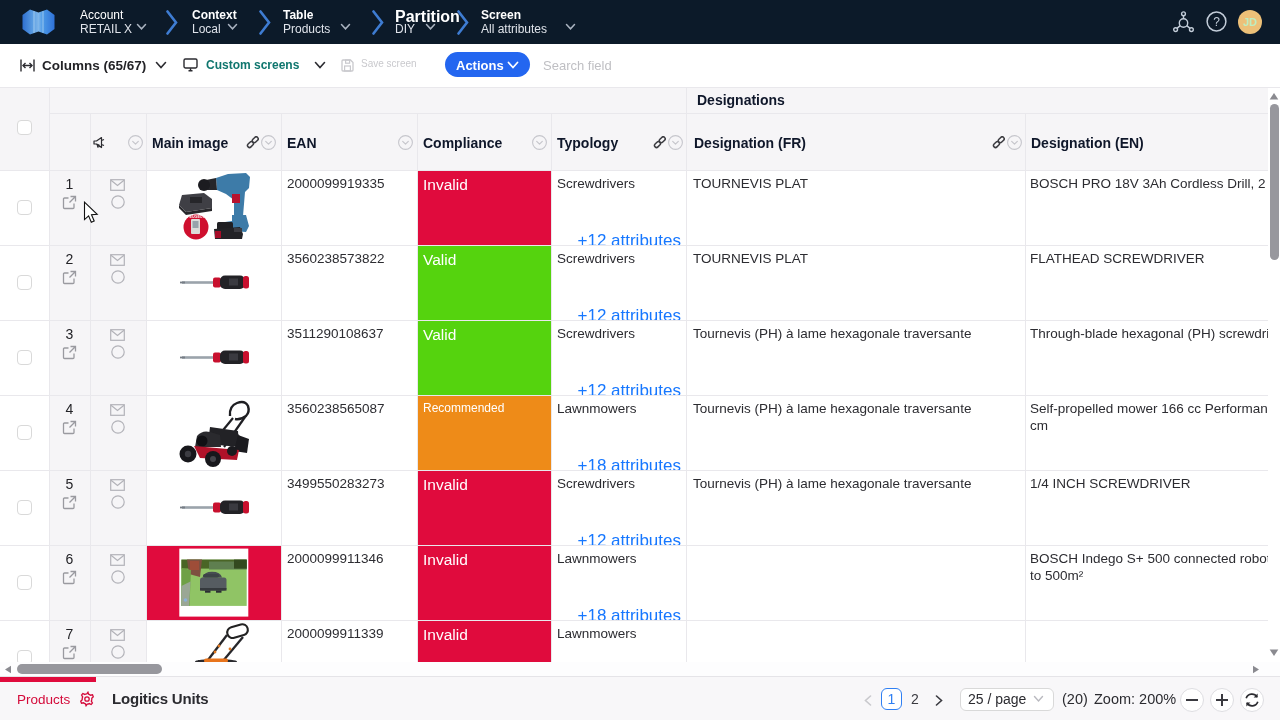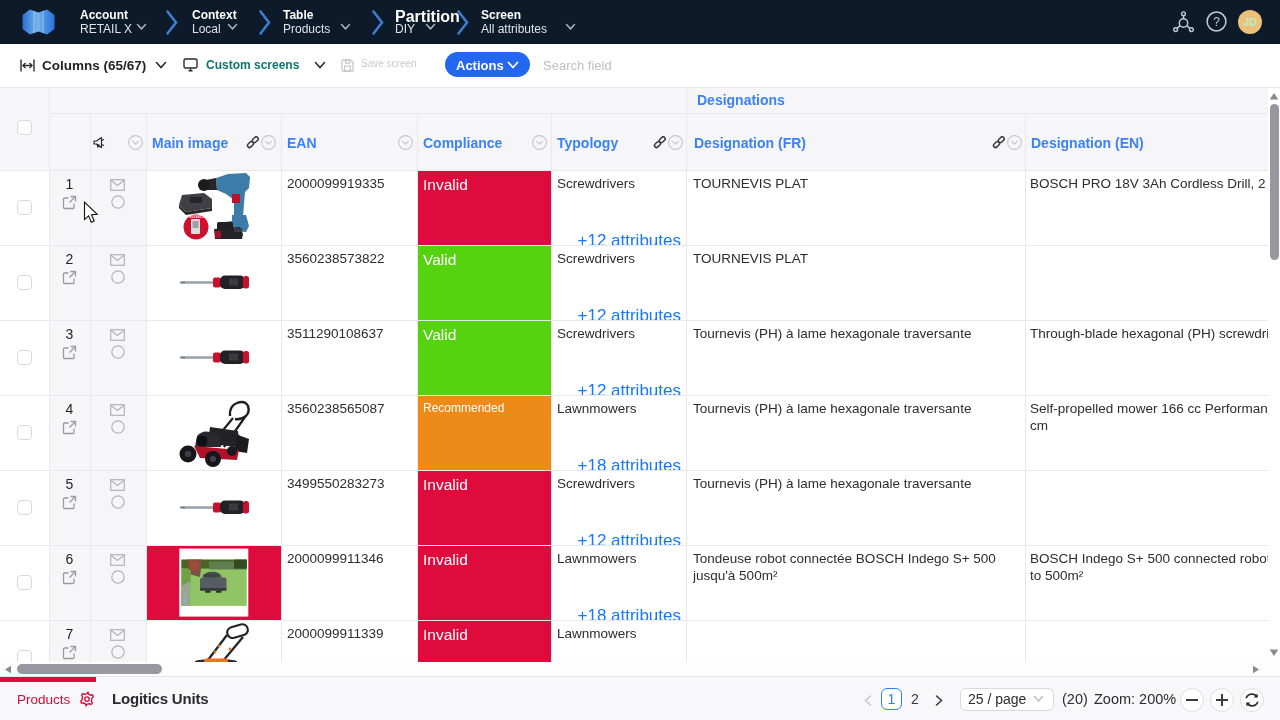--- a/index.html
+++ b/index.html
@@ -1,18 +1,18 @@
 <!DOCTYPE html>
 <html><head><meta charset="utf-8"><title>g</title><style>
 *{margin:0;padding:0;box-sizing:border-box}
 html,body{width:1280px;height:720px;overflow:hidden;background:#fff;
 font-family:"Liberation Sans",sans-serif;-webkit-font-smoothing:antialiased}
 .abs{position:absolute}
 .stage{position:relative;width:1280px;height:720px;overflow:hidden}
-.hdrtxt{font-weight:bold;font-size:14px;color:#3b82f6}
+.hdrtxt{font-weight:bold;font-size:14px;color:#0f172a}
 .cell{font-size:13.5px;color:#2c2c31;white-space:pre;overflow:hidden;line-height:16.5px}
 .vline{position:absolute;width:1px;background:#e9e8ec}
 .hline{position:absolute;height:1px;background:#e9e8ec}
 .attr{position:absolute;font-size:17px;color:#1677ff}
 .cbx{position:absolute;width:15px;height:15px;border:1px solid #d9d9d9;border-radius:4px;background:#fff}
 </style></head><body>
 <div class="stage">
 <div class="abs" style="left:0;top:0;width:1280px;height:44px;background:#0c1a29"></div>
 <svg class="abs" style="left:21px;top:7px" width="35" height="30" viewBox="0 0 35 30">
 <defs>
@@ -20,21 +20,21 @@
 <stop offset="0" stop-color="#2e6fd0"></stop>
           <stop offset="0.32" stop-color="#5a9de2"></stop>
 <stop offset="0.5" stop-color="#7fb6ea"></stop>
           <stop offset="0.62" stop-color="#4e9be7"></stop>
 <stop offset="1" stop-color="#2f72d8"></stop>
         </linearGradient>
       </defs>
 <path d="M1.5 8 L9 2.5 L17.5 5.5 L26 2.5 L33.5 8 L33.5 22 L26 27.5 L17.5 24.5 L9 27.5 L1.5 22 Z" fill="url(#lg)"></path>
 <path d="M13 4 L13 26 M22 4 L22 26" stroke="#a9d0f0" stroke-width="1.2" opacity="0.7"></path>
 </svg>
-<div class="abs" style="left:80px;top:8px;font-size:12px;font-weight:bold;color:#fff">Account</div>
+<div class="abs" style="left:80px;top:8px;font-size:12px;font-weight:normal;color:#fff">Account</div>
     <div class="abs" style="left:80px;top:21.5px;font-size:12px;color:#dfe3ea">RETAIL X</div>
     <svg class="abs" style="left:136px;top:23px" width="11" height="8" viewBox="0 0 11 8">
       <path d="M1.5 1.5 L5.5 5.8 L9.5 1.5" fill="none" stroke="#aab3c0" stroke-width="1.5" stroke-linecap="round"></path>
     </svg>
 <svg class="abs" style="left:166px;top:10px" width="12" height="25" viewBox="0 0 12 25">
       <path d="M1.5 1.5 L10 12.5 L1.5 23.5" fill="none" stroke="#3e7cd2" stroke-width="2.6" stroke-linecap="round"></path>
     </svg>
 <div class="abs" style="left:192px;top:8px;font-size:12px;font-weight:bold;color:#fff">Context</div>
     <div class="abs" style="left:192px;top:21.5px;font-size:12px;color:#dfe3ea">Local</div>
     <svg class="abs" style="left:227px;top:23px" width="11" height="8" viewBox="0 0 11 8">
@@ -223,20 +223,21 @@
 <path d="M1 1.2 L7.5 6.5 L14 1.2" fill="none" stroke="#b3b3b9" stroke-width="1.2"></path>
     </svg>
 <svg class="abs" style="left:111px;top:270px" width="14" height="14" viewBox="0 0 14 14">
       <circle cx="7" cy="7" r="6.2" fill="none" stroke="#b3b3b9" stroke-width="1.2"></circle>
     </svg>
 <div class="abs cell" style="left:287px;top:251px;width:126px">3560238573822</div>
 <div class="abs" style="left:423px;top:251px;width:126px;color:#fff;font-size:15.5px;white-space:pre;overflow:hidden">Valid</div>
 <div class="abs cell" style="left:557px;top:251px;width:126px">Screwdrivers</div>
 <div class="attr" style="right:599px;top:306px">+12 attributes</div>
 <div class="abs cell" style="left:693px;top:251px;width:333px">TOURNEVIS PLAT</div>
+<div class="abs cell" style="left:1030px;top:251px;width:242px">FLATHEAD SCREWDRIVER</div>
 <div class="abs" style="left:417px;top:320px;width:134px;height:75px;background:#55d30e"></div>
 <div class="abs" style="left:146px;top:320px;width:135px;height:75px;overflow:hidden"><svg width="135" height="75" viewBox="0 0 135 75">
 <rect x="36" y="36.2" width="34" height="2.6" fill="#9ba3ab"></rect>
 <rect x="34" y="36.6" width="5" height="1.8" fill="#777e86"></rect>
 <rect x="67" y="32.5" width="8" height="10" rx="2" fill="#c8102e"></rect>
 <rect x="74" y="30.5" width="25" height="13.5" rx="5" fill="#222226"></rect>
 <rect x="83" y="33.5" width="9" height="7" fill="#3a3a40"></rect>
 <rect x="97" y="31" width="6" height="12.5" rx="2.5" fill="#c8102e"></rect>
 </svg></div>
 <div class="cbx" style="left:17px;top:350px"></div>
@@ -314,20 +315,21 @@
 <path d="M1 1.2 L7.5 6.5 L14 1.2" fill="none" stroke="#b3b3b9" stroke-width="1.2"></path>
     </svg>
 <svg class="abs" style="left:111px;top:495px" width="14" height="14" viewBox="0 0 14 14">
       <circle cx="7" cy="7" r="6.2" fill="none" stroke="#b3b3b9" stroke-width="1.2"></circle>
     </svg>
 <div class="abs cell" style="left:287px;top:476px;width:126px">3499550283273</div>
 <div class="abs" style="left:423px;top:476px;width:126px;color:#fff;font-size:15.5px;white-space:pre;overflow:hidden">Invalid</div>
 <div class="abs cell" style="left:557px;top:476px;width:126px">Screwdrivers</div>
 <div class="attr" style="right:599px;top:531px">+12 attributes</div>
 <div class="abs cell" style="left:693px;top:476px;width:333px">Tournevis (PH) à lame hexagonale traversante</div>
+<div class="abs cell" style="left:1030px;top:476px;width:242px">1/4 INCH SCREWDRIVER</div>
 <div class="abs" style="left:417px;top:545px;width:134px;height:75px;background:#e00b3d"></div>
 <div class="abs" style="left:146px;top:545px;width:135px;height:75px;overflow:hidden"><svg width="135" height="75" viewBox="0 0 135 75">
 <rect x="0" y="1" width="135" height="74" fill="#e00b3d"></rect>
 <rect x="33.3" y="3.6" width="69" height="68" fill="#fff"></rect>
 <rect x="35.4" y="14.6" width="65.3" height="46.3" fill="#90c465"></rect>
 <rect x="35.4" y="14.6" width="65.3" height="9" fill="#4a6526"></rect>
 <rect x="63" y="16.5" width="37.7" height="8" fill="#5f7f50"></rect>
 <rect x="88" y="14.6" width="12.7" height="9" fill="#33491f"></rect>
 <path d="M41 14.6 L56 14.6 L54 32 L43 29 Z" fill="#7d5040"></path>
 <rect x="44" y="16" width="9" height="9" fill="#9e4d38"></rect>
@@ -351,21 +353,20 @@
 <rect x="0.7" y="0.7" width="13.6" height="10.6" fill="none" stroke="#b3b3b9" stroke-width="1.2"></rect>
 <path d="M1 1.2 L7.5 6.5 L14 1.2" fill="none" stroke="#b3b3b9" stroke-width="1.2"></path>
     </svg>
 <svg class="abs" style="left:111px;top:570px" width="14" height="14" viewBox="0 0 14 14">
       <circle cx="7" cy="7" r="6.2" fill="none" stroke="#b3b3b9" stroke-width="1.2"></circle>
     </svg>
 <div class="abs cell" style="left:287px;top:551px;width:126px">2000099911346</div>
 <div class="abs" style="left:423px;top:551px;width:126px;color:#fff;font-size:15.5px;white-space:pre;overflow:hidden">Invalid</div>
 <div class="abs cell" style="left:557px;top:551px;width:126px">Lawnmowers</div>
 <div class="attr" style="right:599px;top:606px">+18 attributes</div>
-<div class="abs cell" style="left:693px;top:551px;width:333px">Tondeuse robot connectée BOSCH Indego S+ 500<br>jusqu'à 500m²</div>
 <div class="abs cell" style="left:1030px;top:551px;width:242px">BOSCH Indego S+ 500 connected robot<br>to 500m²</div>
 <div class="abs" style="left:417px;top:620px;width:134px;height:75px;background:#e00b3d"></div>
 <div class="abs" style="left:146px;top:620px;width:135px;height:42px;overflow:hidden"><svg width="135" height="75" viewBox="0 0 135 75">
 <g transform="rotate(-16 92 11)">
           <rect x="81" y="5.5" width="21" height="11" rx="5.5" fill="none" stroke="#222" stroke-width="2.1"></rect>
         </g>
 <path d="M81 15 L62 40" stroke="#26262a" stroke-width="2.3"></path>
 <path d="M97 17 L77 41" stroke="#26262a" stroke-width="2.3"></path>
 <circle cx="73" cy="26" r="1.4" fill="#e07820"></circle>
 <circle cx="84" cy="29" r="1.4" fill="#e07820"></circle>

